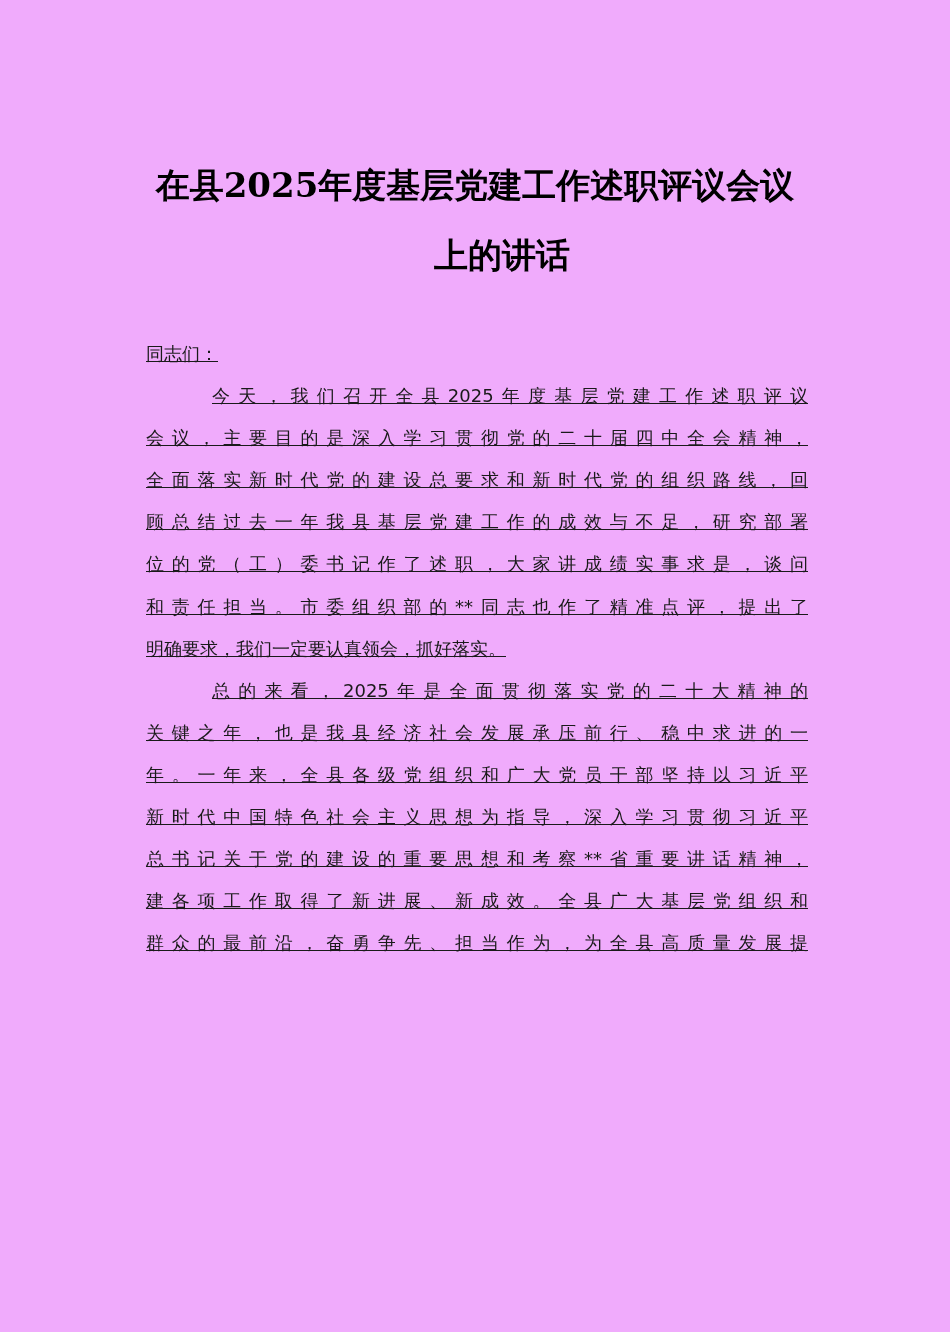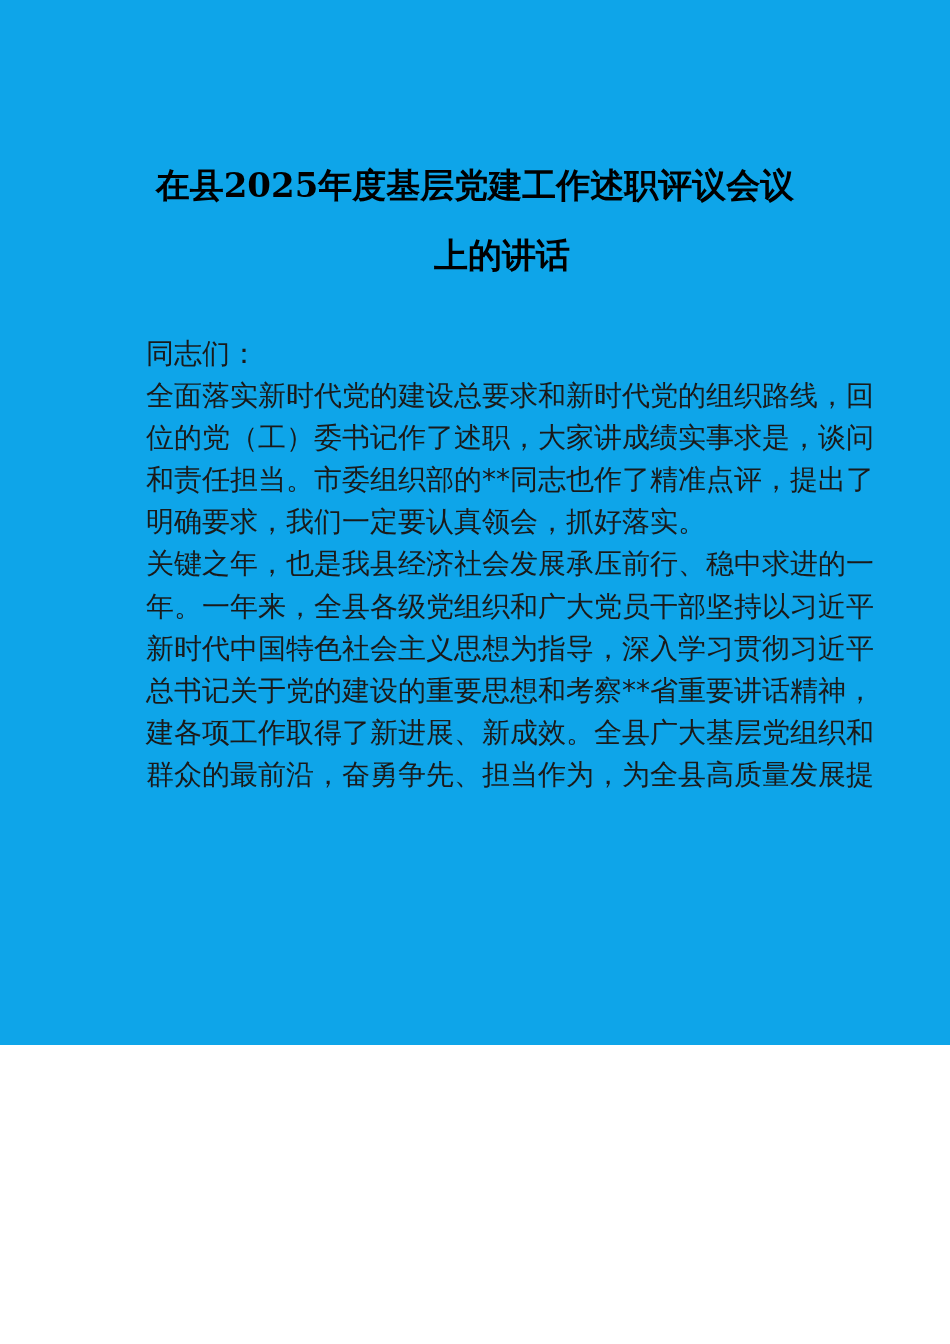--- a/index.html
+++ b/index.html
@@ -12,22 +12,22 @@
       height: 1344px;
       overflow: hidden;
       position: relative;
       font-family: "DejaVu Serif", "Liberation Serif", serif;
       color: #111111;
     }
     .page {
       position: absolute;
       left: 0; top: 0;
       width: 950px;
-      height: 1045px;
-      background: #0ea5e9;
+      height: 1332px;
+      background: #f0abfc;
     }
     .title {
       position: absolute;
       left: 0;
       width: 950px;
       text-align: center;
       font-family: "DejaVu Serif", "Liberation Serif", serif;
       font-weight: bold;
       font-size: 34px;
       line-height: 40px;
@@ -39,49 +39,54 @@
     .body {
       position: absolute;
       left: 146px;
       top: 333px;
       width: 662px;
     }
     .line {
       height: 42.1px;
       line-height: 42.1px;
       font-family: "DejaVu Sans", "Liberation Sans", sans-serif;
-      font-size: 28px;
+      font-size: 18px;
       color: #1a1a1a;
       white-space: nowrap;
       text-align: justify;
       text-align-last: justify;
       letter-spacing: 0px;
+      text-decoration: underline;
     }
     .line.salute { text-align-last: left; }
     .line.indent { padding-left: 66px; }
     .line.last { text-align-last: left; }
   </style>
 </head>
 <body>
 
 <div class="page">
   <div class="title l1">在县2025年度基层党建工作述职评议会议</div>
   <div class="title l2">上的讲话</div>
 
   <div class="body">
     <div class="line salute">同志们：</div>
 
     <div>
+      <div class="line indent">今天，我们召开全县2025年度基层党建工作述职评议</div>
+      <div class="line">会议，主要目的是深入学习贯彻党的二十届四中全会精神，</div>
       <div class="line">全面落实新时代党的建设总要求和新时代党的组织路线，回</div>
+      <div class="line">顾总结过去一年我县基层党建工作的成效与不足，研究部署</div>
       <div class="line">位的党（工）委书记作了述职，大家讲成绩实事求是，谈问</div>
       <div class="line">和责任担当。市委组织部的**同志也作了精准点评，提出了</div>
       <div class="line last">明确要求，我们一定要认真领会，抓好落实。</div>
     </div>
 
     <div>
+      <div class="line indent">总的来看，2025年是全面贯彻落实党的二十大精神的</div>
       <div class="line">关键之年，也是我县经济社会发展承压前行、稳中求进的一</div>
       <div class="line">年。一年来，全县各级党组织和广大党员干部坚持以习近平</div>
       <div class="line">新时代中国特色社会主义思想为指导，深入学习贯彻习近平</div>
       <div class="line">总书记关于党的建设的重要思想和考察**省重要讲话精神，</div>
       <div class="line">建各项工作取得了新进展、新成效。全县广大基层党组织和</div>
       <div class="line">群众的最前沿，奋勇争先、担当作为，为全县高质量发展提</div>
     </div>
   </div>
 </div>
 

